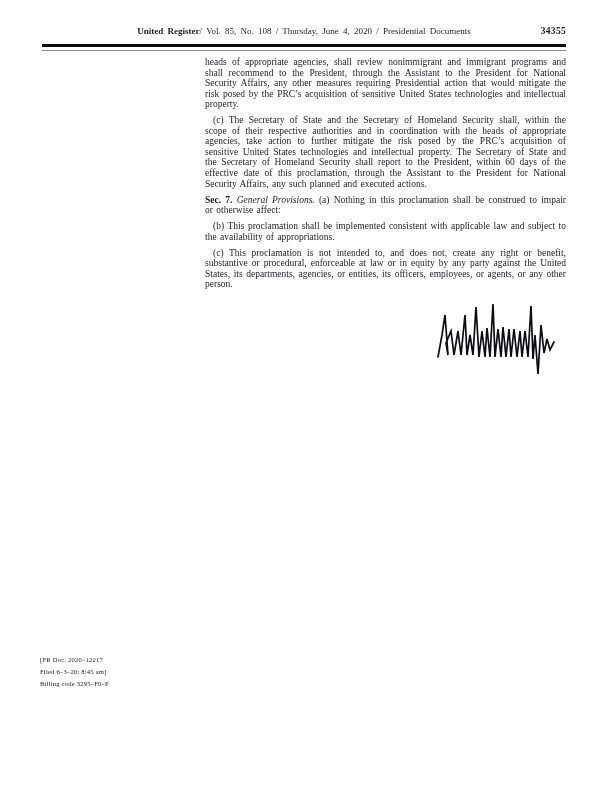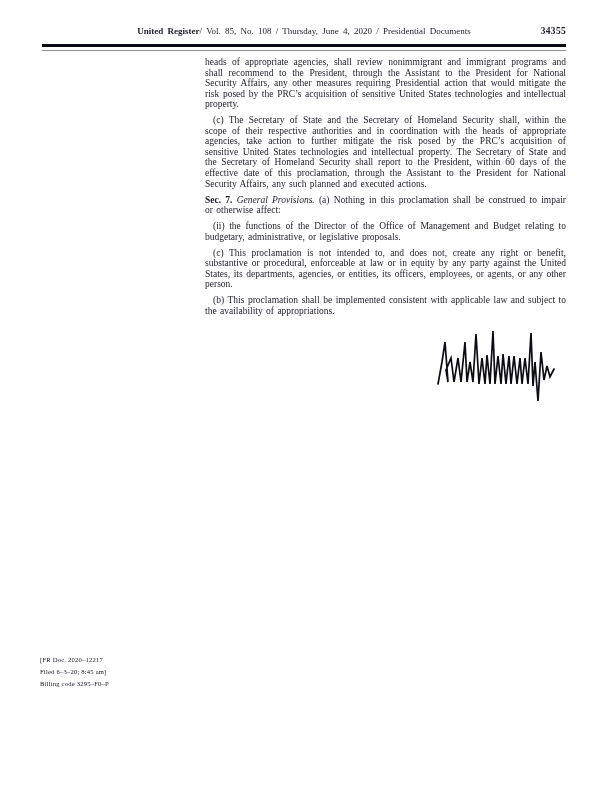--- a/index.html
+++ b/index.html
@@ -74,23 +74,22 @@
   <span class="page-number">34355</span>
 </header>
 
 <div class="rule-thick"></div>
 <div class="rule-thin"></div>
 
 <main class="body-column">
   <p>heads of appropriate agencies, shall review nonimmigrant and immigrant programs and shall recommend to the President, through the Assistant to the President for National Security Affairs, any other measures requiring Presidential action that would mitigate the risk posed by the PRC’s acquisition of sensitive United States technologies and intellectual property.</p>
   <p class="indent">(c) The Secretary of State and the Secretary of Homeland Security shall, within the scope of their respective authorities and in coordination with the heads of appropriate agencies, take action to further mitigate the risk posed by the PRC’s acquisition of sensitive United States technologies and intellectual property. The Secretary of State and the Secretary of Homeland Security shall report to the President, within 60 days of the effective date of this proclamation, through the Assistant to the President for National Security Affairs, any such planned and executed actions.</p>
   <p><span class="sec-label">Sec. 7.</span><span class="sec-title"> General Provisions.</span><span> (a) Nothing in this proclamation shall be construed to impair or otherwise affect:</span></p>
-  <p class="indent">(ii) the functions of the Director of the Office of Management and Budget relating to budgetary, administrative, or legislative proposals.</p>
+  <p class="indent">(b) This proclamation shall be implemented consistent with applicable law and subject to the availability of appropriations.</p>
   <p class="indent">(c) This proclamation is not intended to, and does not, create any right or benefit, substantive or procedural, enforceable at law or in equity by any party against the United States, its departments, agencies, or entities, its officers, employees, or agents, or any other person.</p>
-  <p class="indent">(b) This proclamation shall be implemented consistent with applicable law and subject to the availability of appropriations.</p>
 
   <div class="signature-row">
     <svg width="126" height="82" viewBox="0 0 126 82" aria-hidden="true">
       <path class="sig-path" d="M4,62 L8,40 L11,20 L14,60 L12,48 L17,36 L20,60 L24,36 L27,60 L31,20 L33,60 L36,40 L39,60 L42,12 L45,62 L48,36 L51,62 L53,33 L56,62 L59,9 L61,62 L64,34 L67,62 L69,32 L72,62 L75,34 L77,62 L80,34 L83,62 L86,36 L88,62 L91,36 L94,62 L97,11 L99,64 L101,40 L104,79 L107,30 L110,58 L113,44 L116,55 L120,47"></path>
     </svg>
   </div>
 </main>
 
 <footer class="page-footer">
   <div>[FR Doc. 2020–12217</div>

